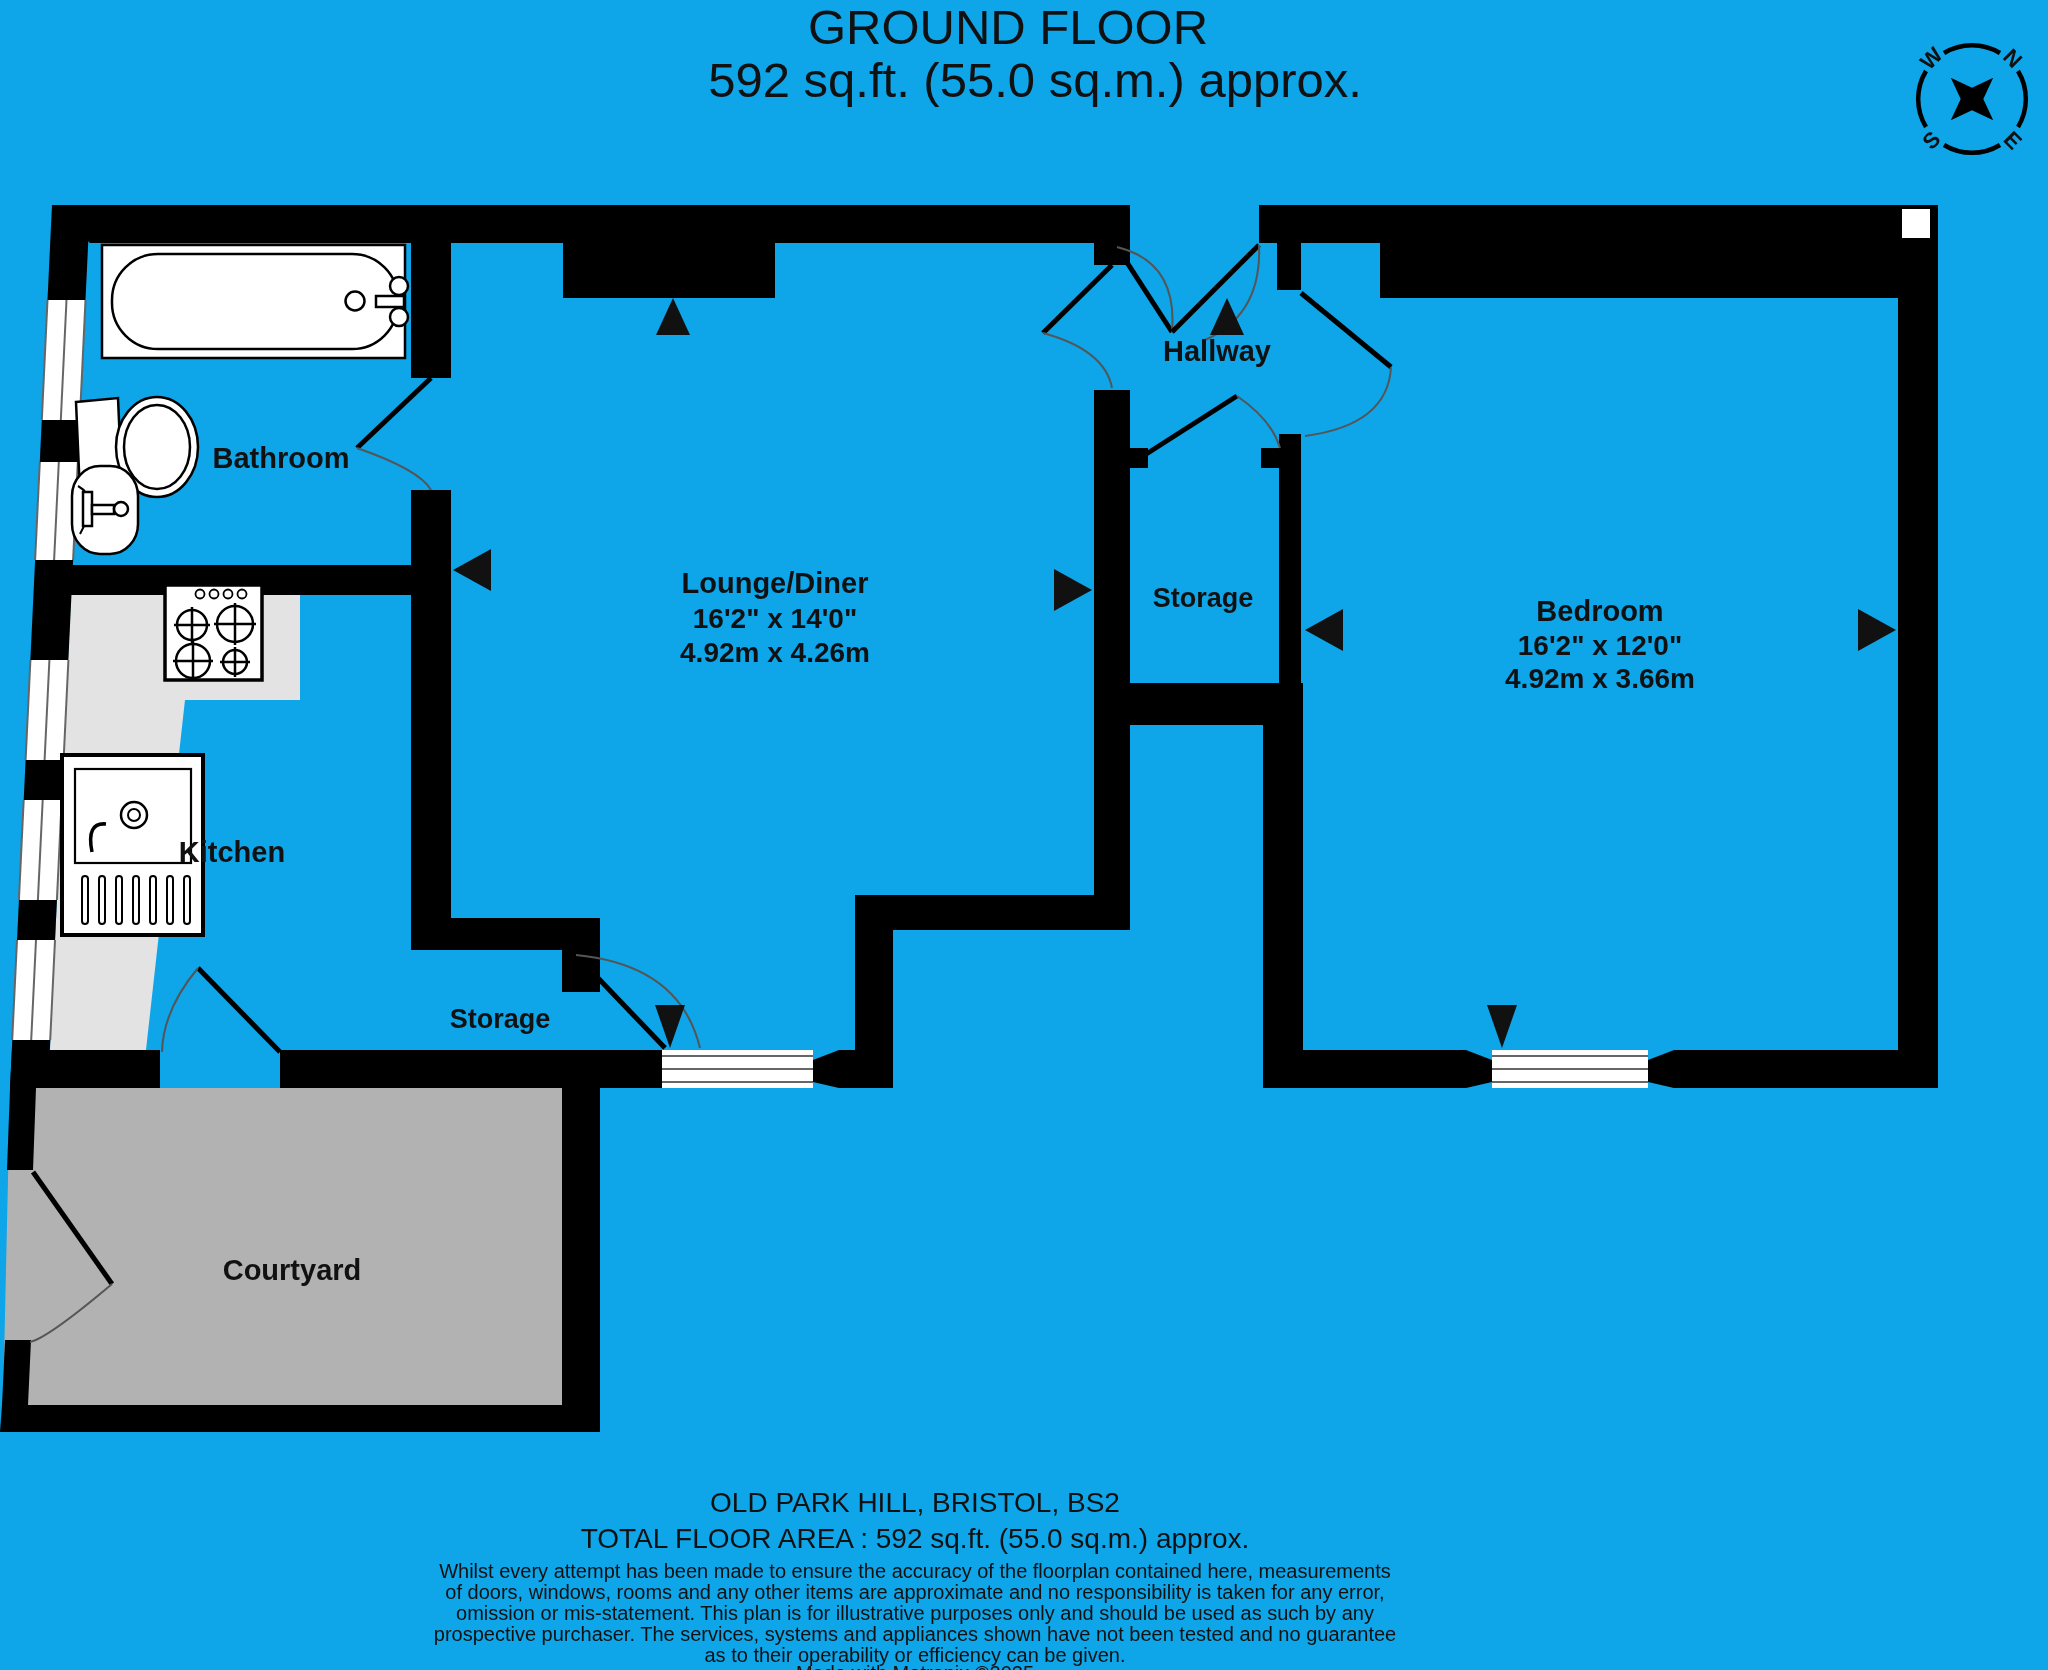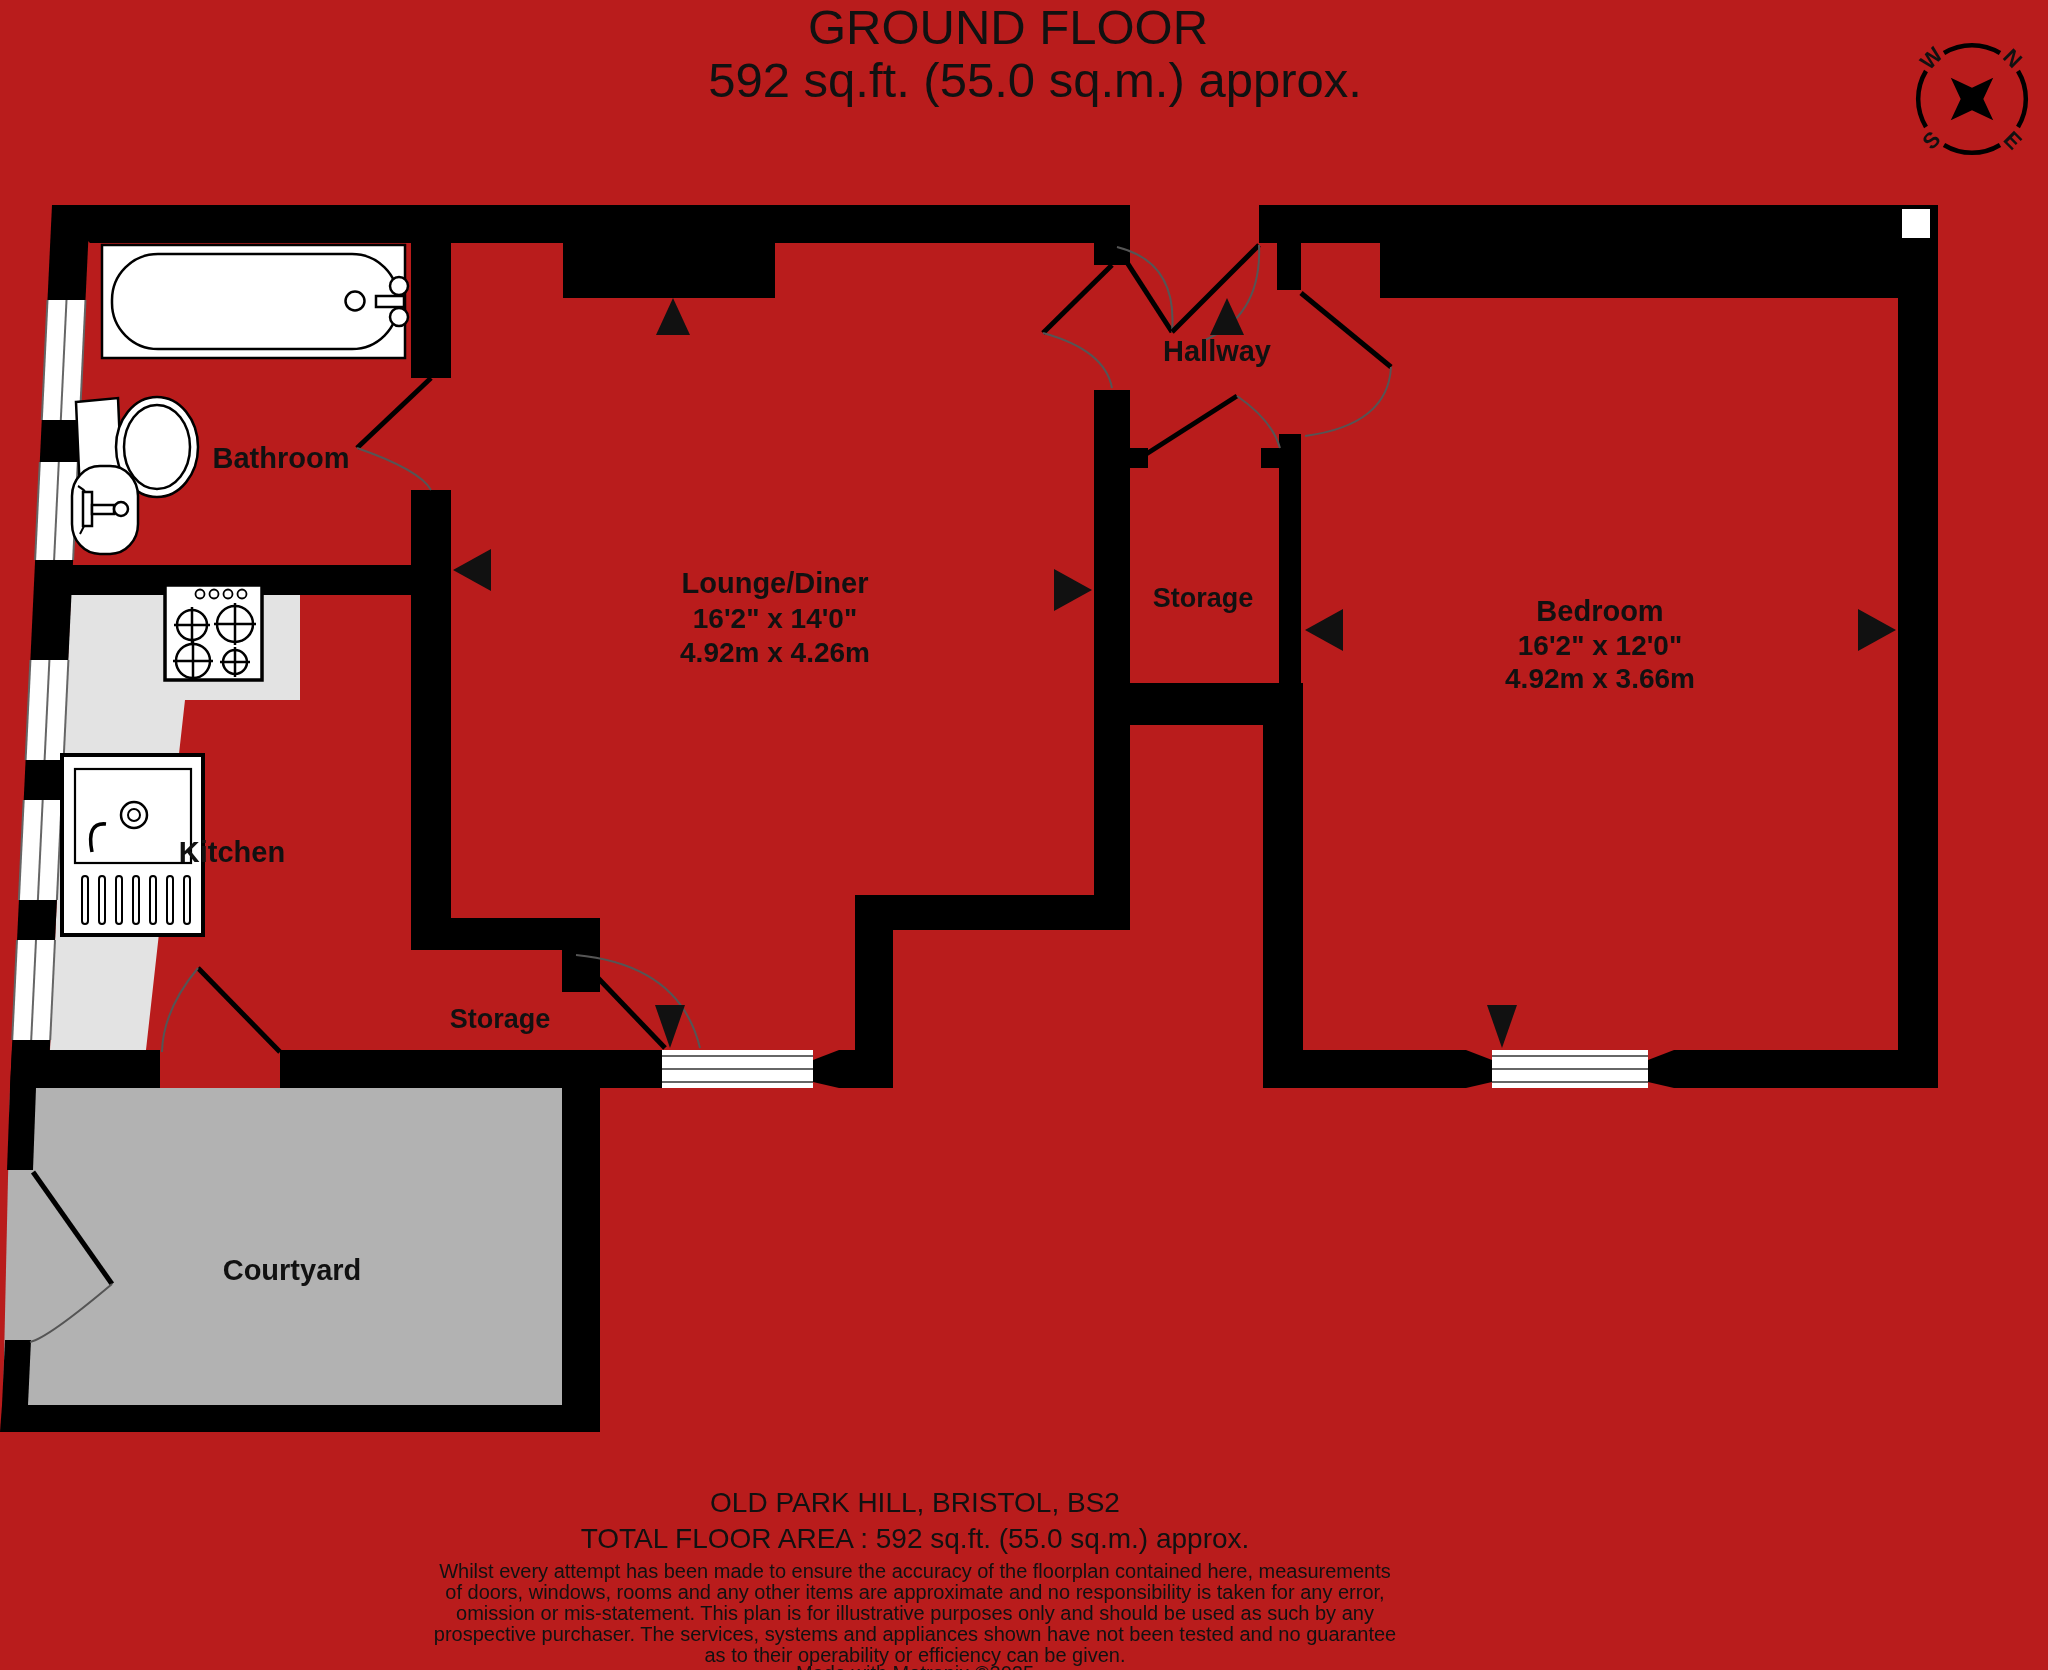--- a/index.html
+++ b/index.html
@@ -1,16 +1,16 @@
 <!DOCTYPE html>
 <html><head>
 <meta charset="utf-8">
 <style>
   html,body{margin:0;padding:0;background:#ffffff;}
-  .page{position:relative;width:2048px;height:1670px;background:#b91c1c;overflow:hidden;
+  .page{position:relative;width:2048px;height:1670px;background:#0ea5e9;overflow:hidden;
         font-family:"Liberation Sans", sans-serif;}
   svg{display:block;}
   text{fill:#111;}
   .title{font-size:49px;letter-spacing:0px;}
   .room-label{font-size:29px;font-weight:bold;}
   .dim-label{font-size:28px;font-weight:bold;}
   .small-room{font-size:27px;font-weight:bold;}
   .addr{font-size:28px;}
   .total{font-size:28px;}
   .disc{font-size:20px;}

